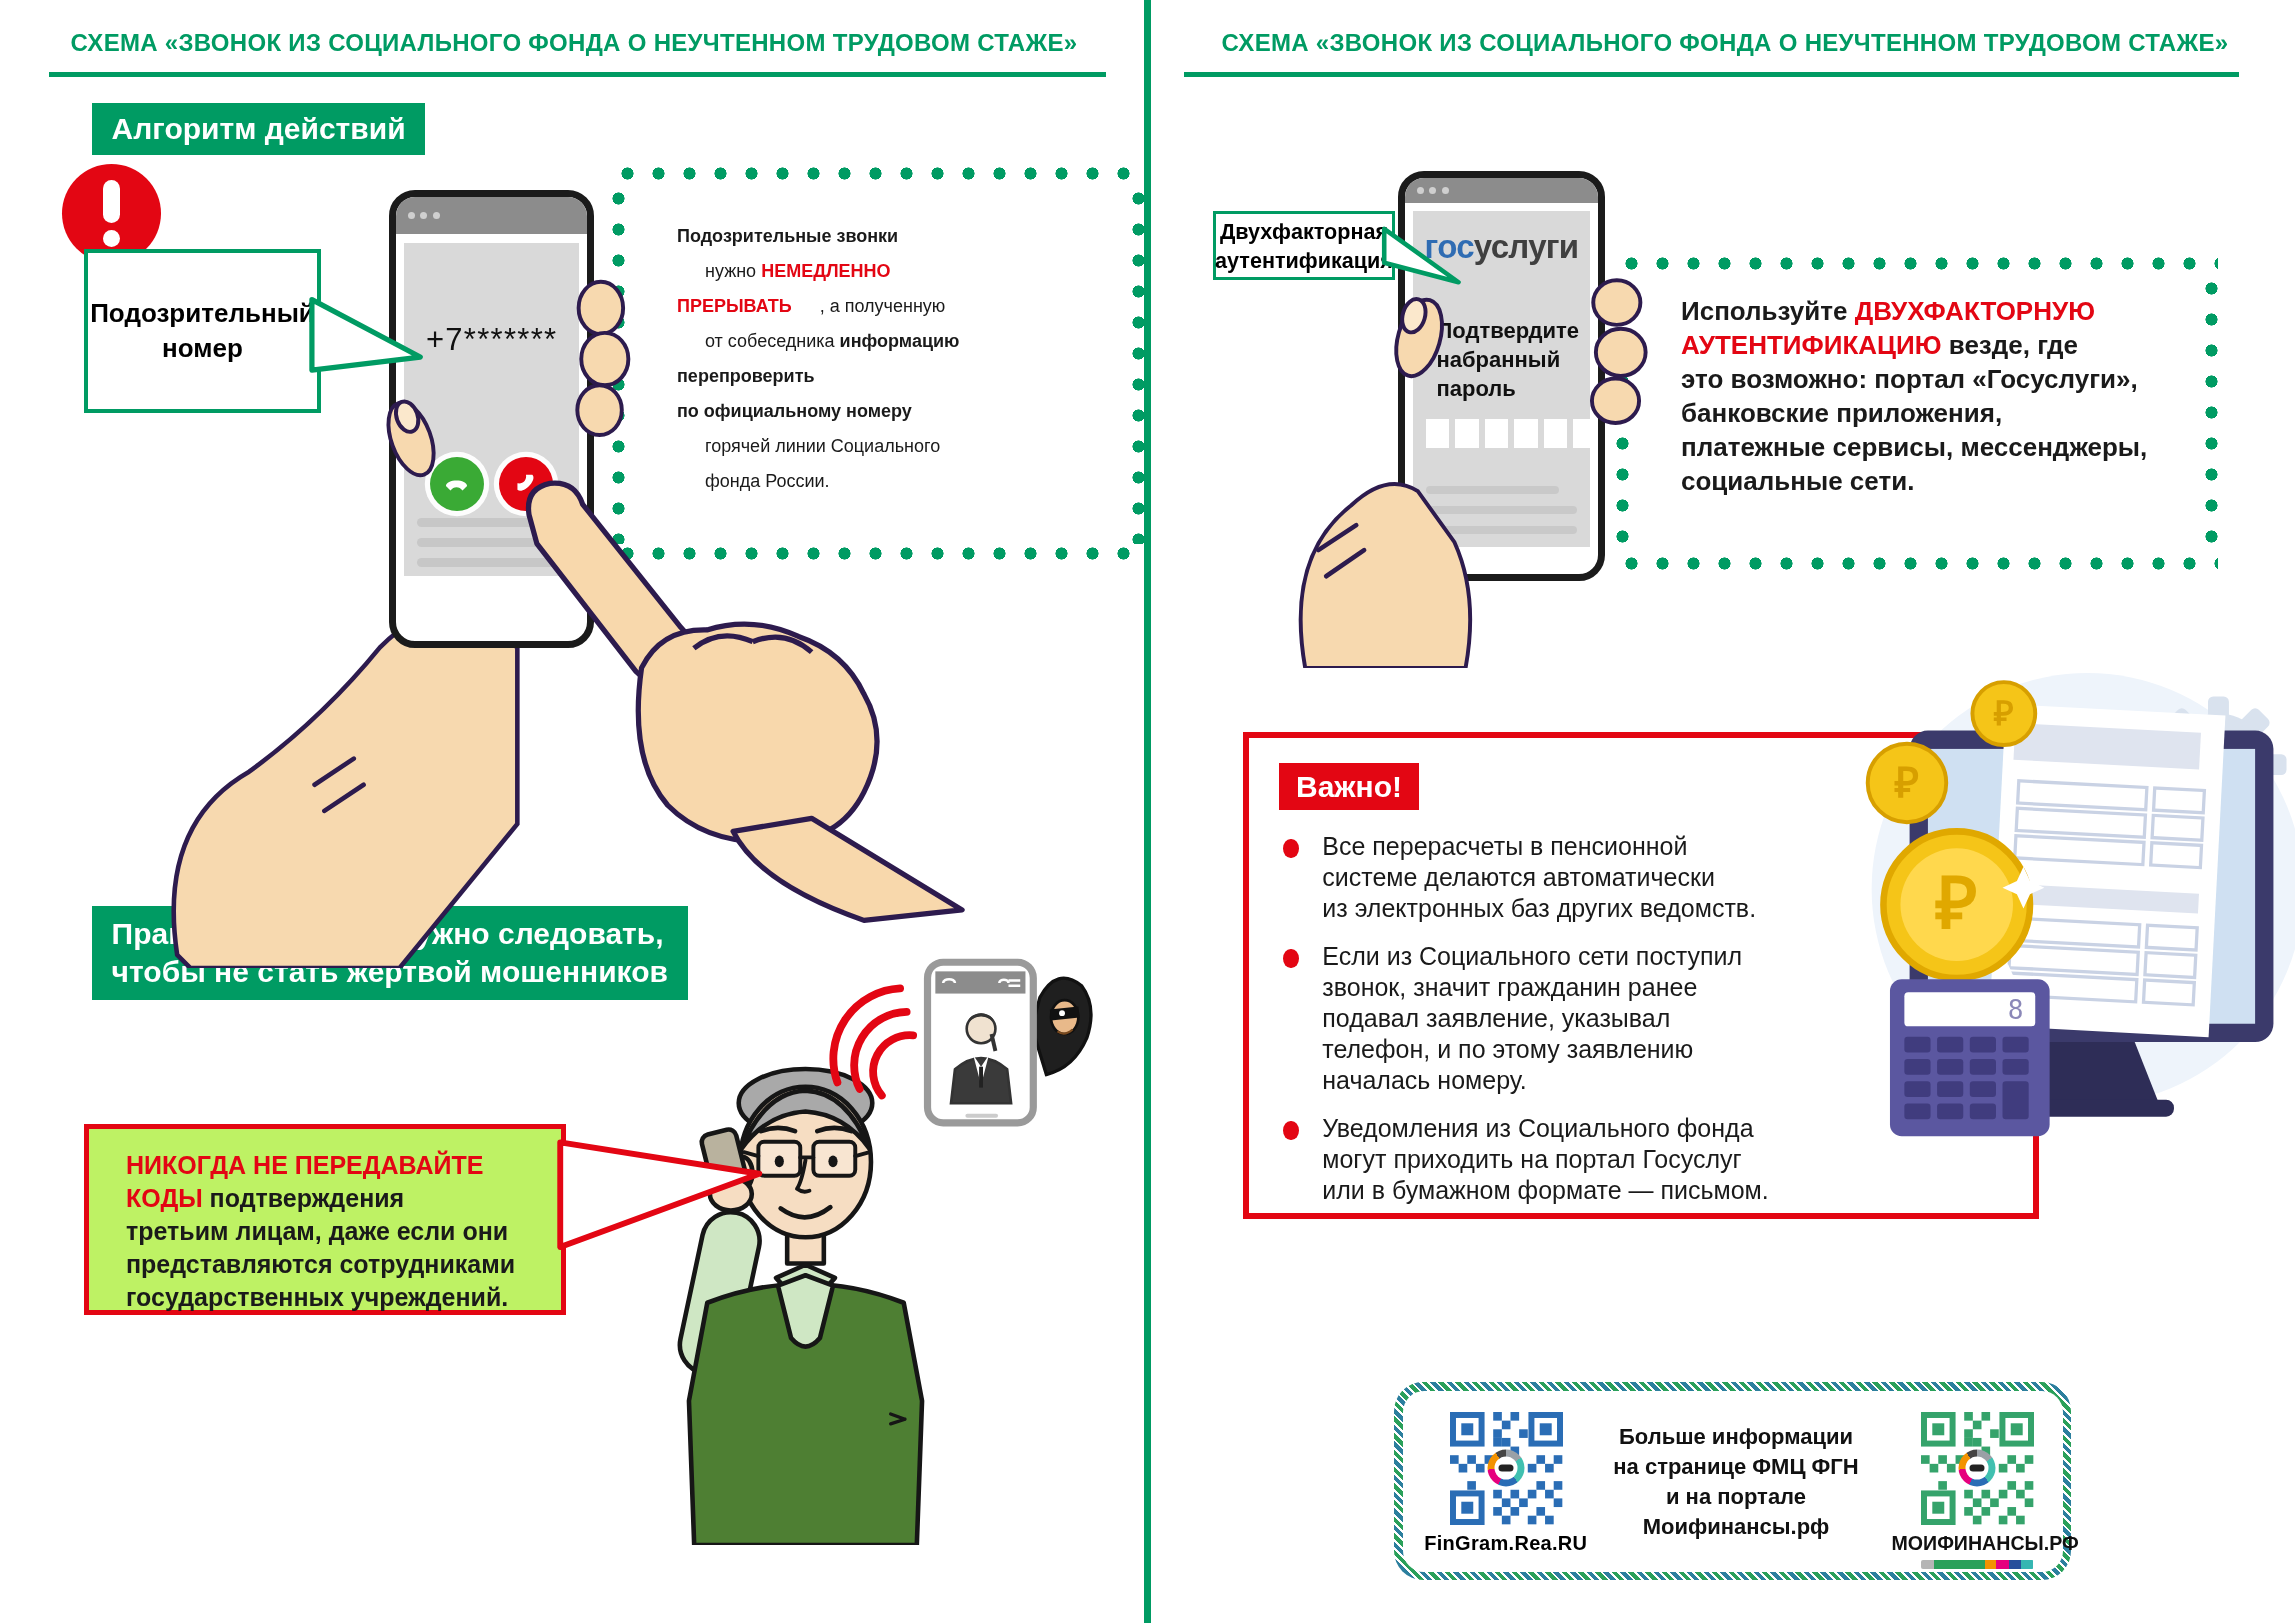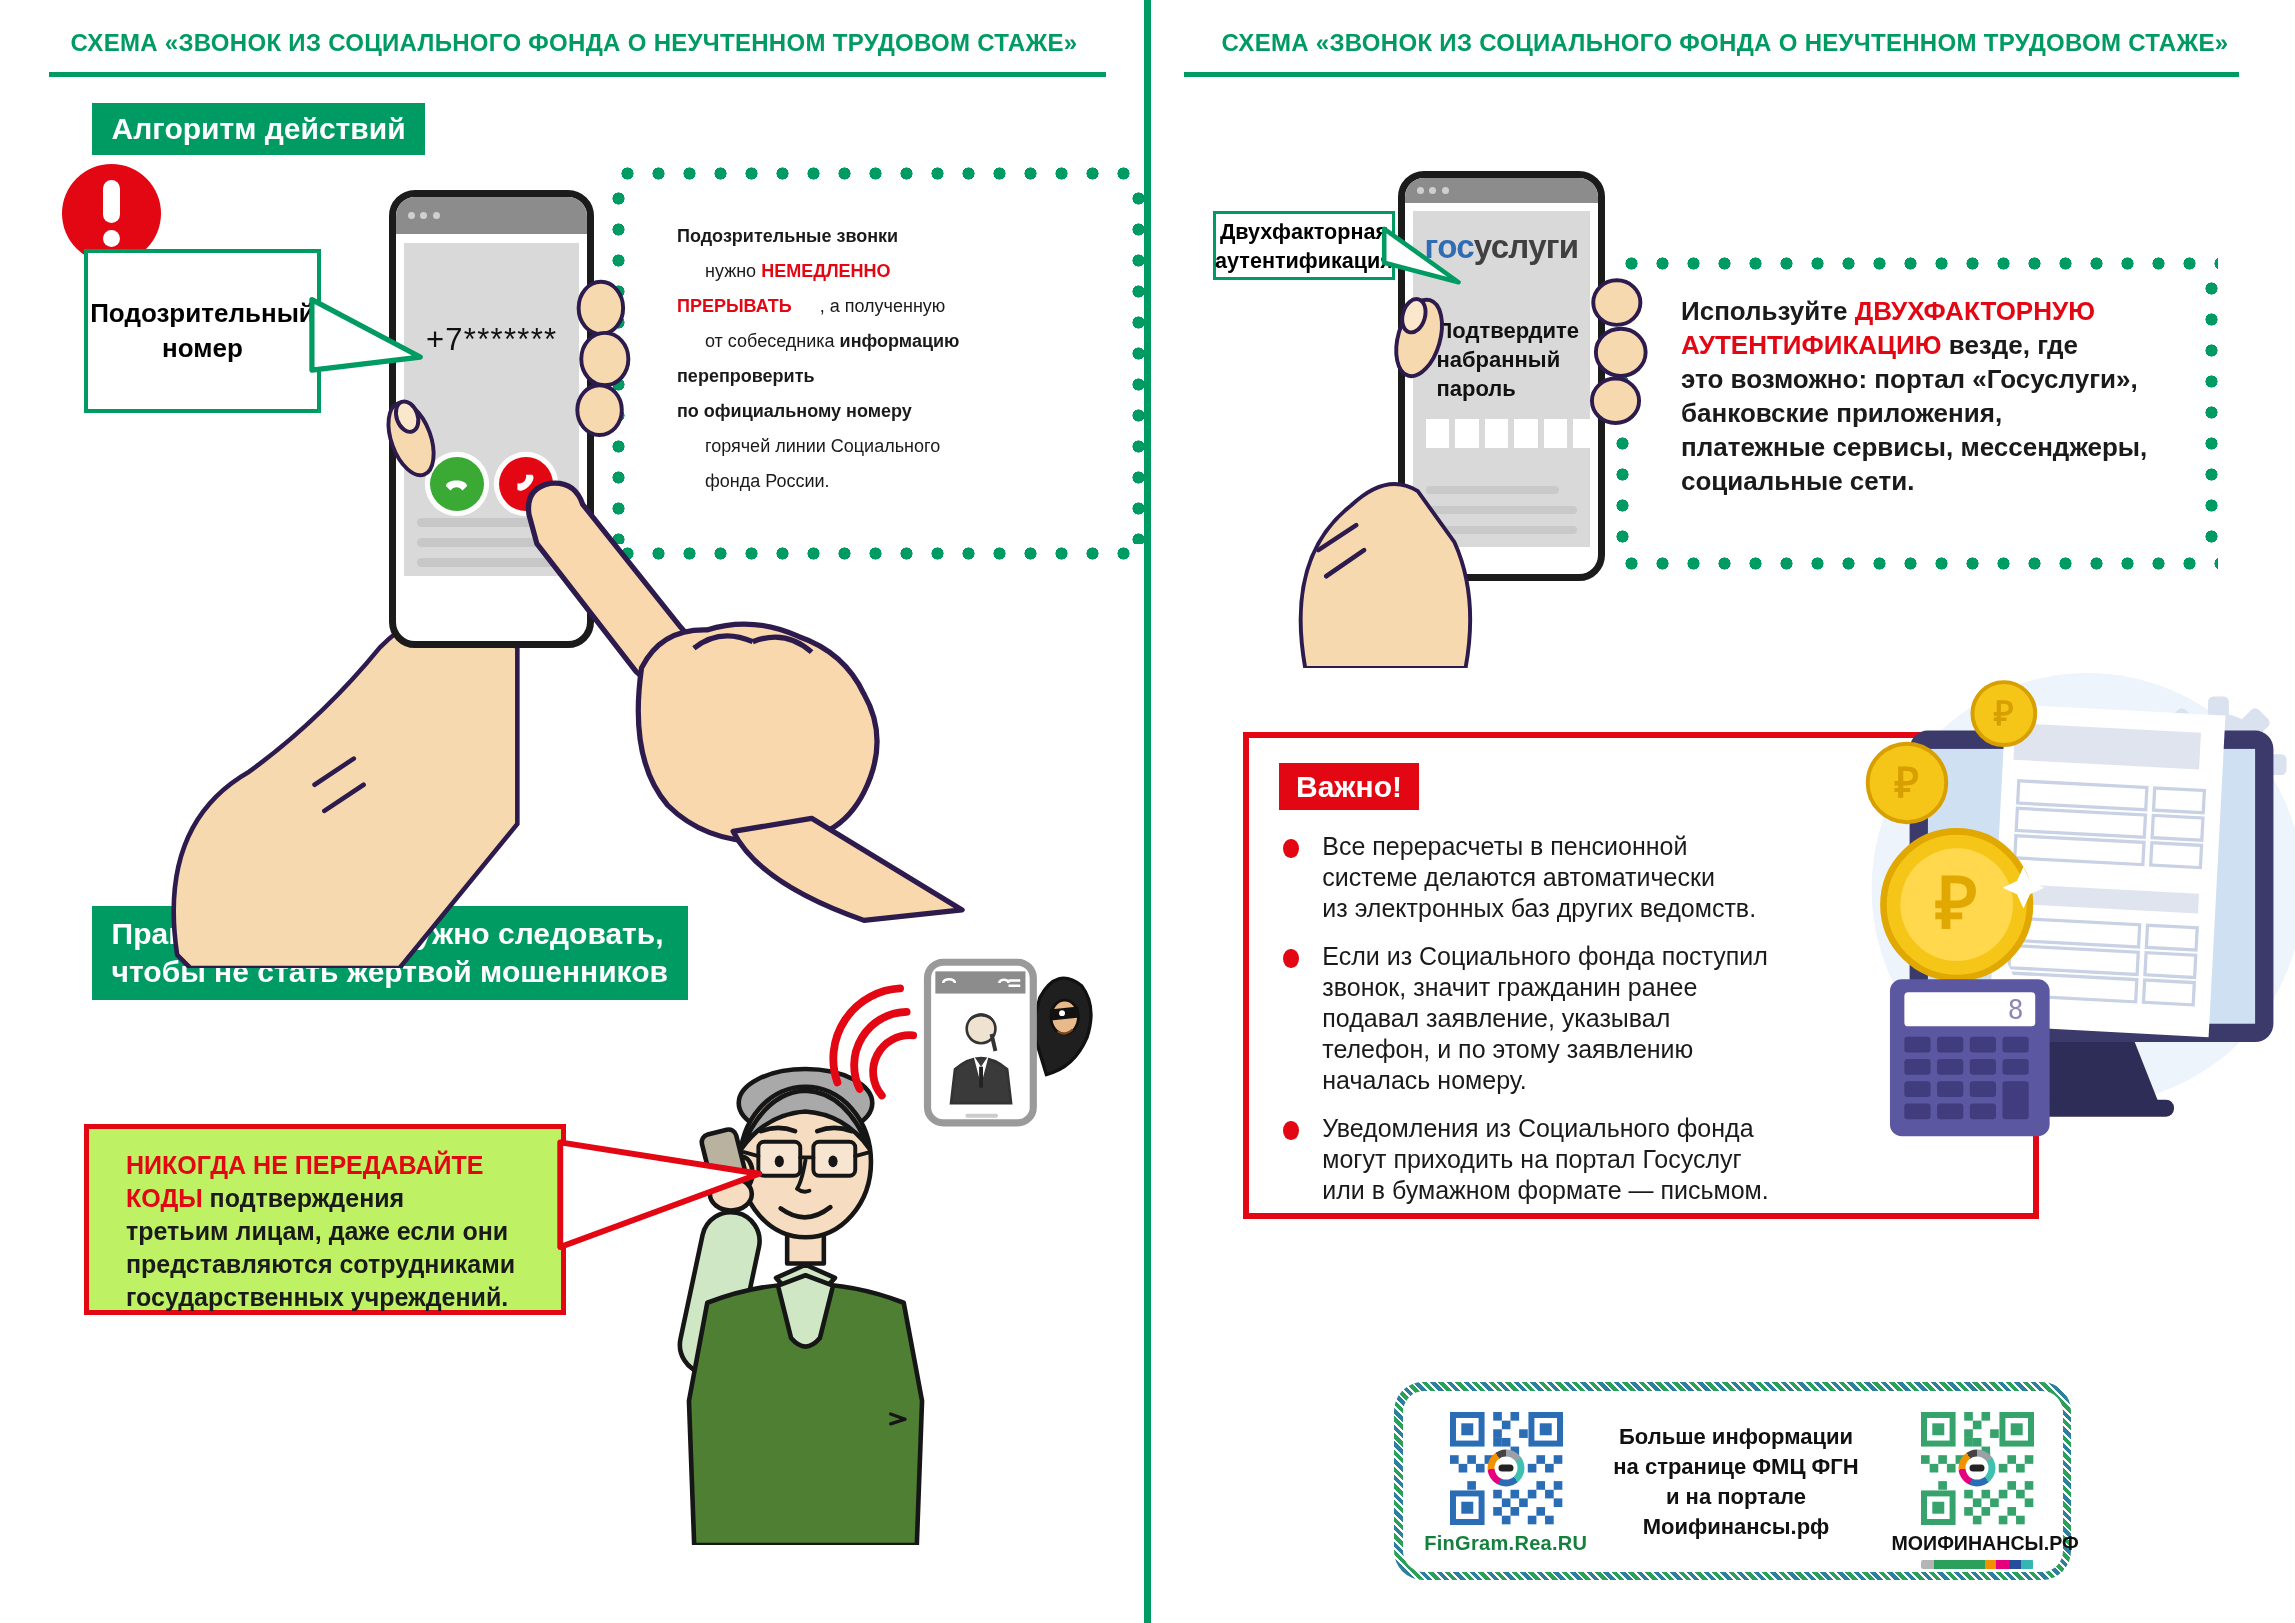--- a/index.html
+++ b/index.html
@@ -96,21 +96,21 @@
   .infoinner{position:absolute;inset:8.5px;background:#fff;border-radius:21px;}
   .qrwrap{position:absolute;width:113px;height:113px;}
   .qr-left{left:47px;top:21px;} .qr-right{left:518px;top:21px;}
   .qr-badge{position:absolute;left:50%;top:50%;width:37px;height:37px;transform:translate(-50%,-50%);
             border-radius:50%;
             background:conic-gradient(#9AA0A6 0 55deg,#40C0B0 55deg 140deg,#2A6DB5 140deg 205deg,#E6007E 205deg 265deg,#F39200 265deg 325deg,#444 325deg 360deg);
             display:flex;align-items:center;justify-content:center;}
   .qr-badge i{width:23.6px;height:23.6px;border-radius:50%;background:#fff;display:flex;align-items:center;justify-content:center;}
   .qr-badge i b{width:15.7px;height:7.9px;border-radius:3.9px;background:#222;display:block;}
   .qrlabel{position:absolute;top:141px;width:170px;text-align:center;font-weight:700;}
-  .lab-left{left:18.3px;color:#15803d;font-size:20px;letter-spacing:0.3px;}
+  .lab-left{left:18.3px;color:#000000;font-size:20px;letter-spacing:0.3px;}
   .lab-right{left:489px;color:#111;font-size:19.6px;}
   .stripe{position:absolute;left:518px;top:169px;width:113px;height:9.2px;display:flex;border-radius:2px;overflow:hidden;}
   .stripe i{display:block;height:100%;}
   .st1{width:12%;background:#B5B5B5;} .st2{width:45%;background:#2AA05A;} .st3{width:10%;background:#F39200;}
   .st4{width:11%;background:#E6007E;} .st5{width:11%;background:#274E9B;} .st6{width:11%;background:#35B6B2;}
   .infotext{position:absolute;left:183px;top:31px;width:301px;text-align:center;font-weight:700;
             font-size:22px;line-height:30px;color:#111;}
 
   svg{display:block;}
   .abs{position:absolute;}
@@ -361,21 +361,21 @@
           <span class="bdot"></span>
         <div class="btext">
             <div class="ln">Все перерасчеты в пенсионной</div>
             <div class="ln">системе делаются автоматически</div>
             <div class="ln">из электронных баз других ведомств.</div>
           </div>
         </div>
       <div class="bullet">
           <span class="bdot"></span>
         <div class="btext">
-            <div class="ln">Если из Социального фонда поступил</div>
+            <div class="ln">Если из Социального сети поступил</div>
             <div class="ln">звонок, значит гражданин ранее</div>
             <div class="ln">подавал заявление, указывал</div>
             <div class="ln">телефон, и по этому заявлению</div>
             <div class="ln">началась номеру.</div>
           </div>
         </div>
       <div class="bullet">
           <span class="bdot"></span>
         <div class="btext">
             <div class="ln">Уведомления из Социального фонда</div>

